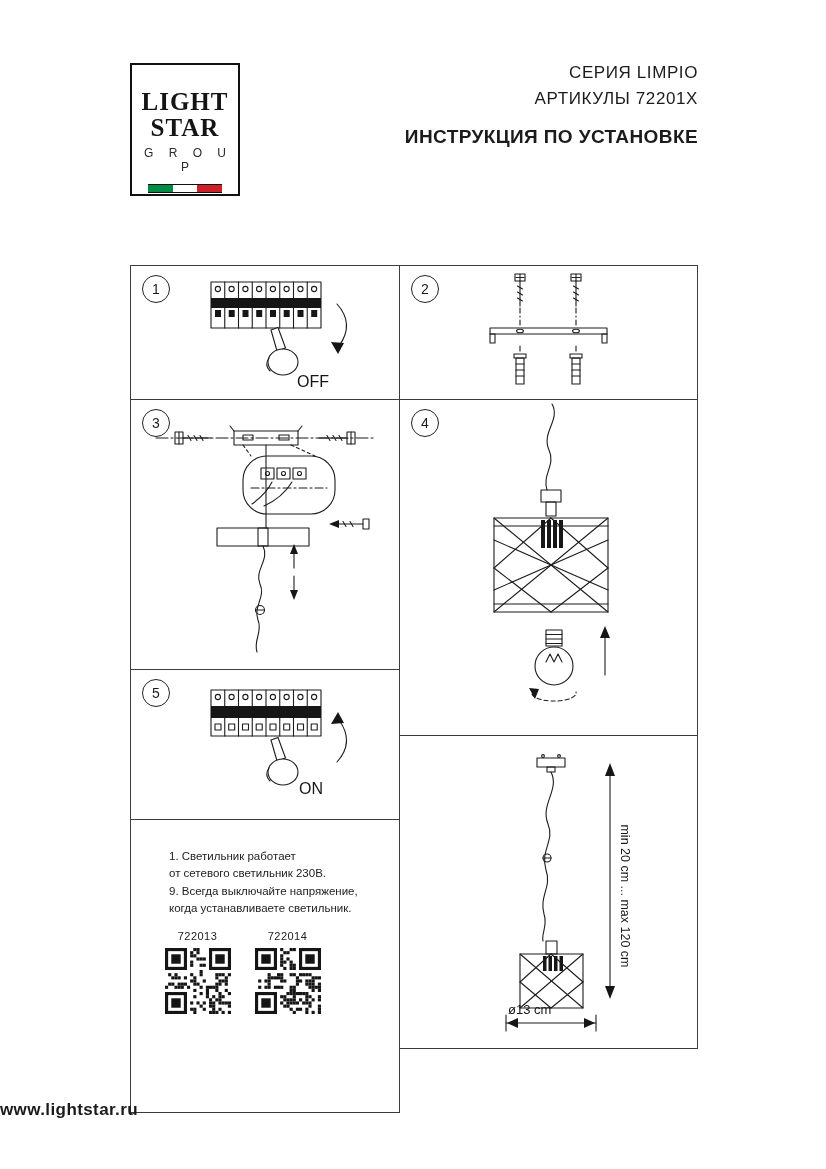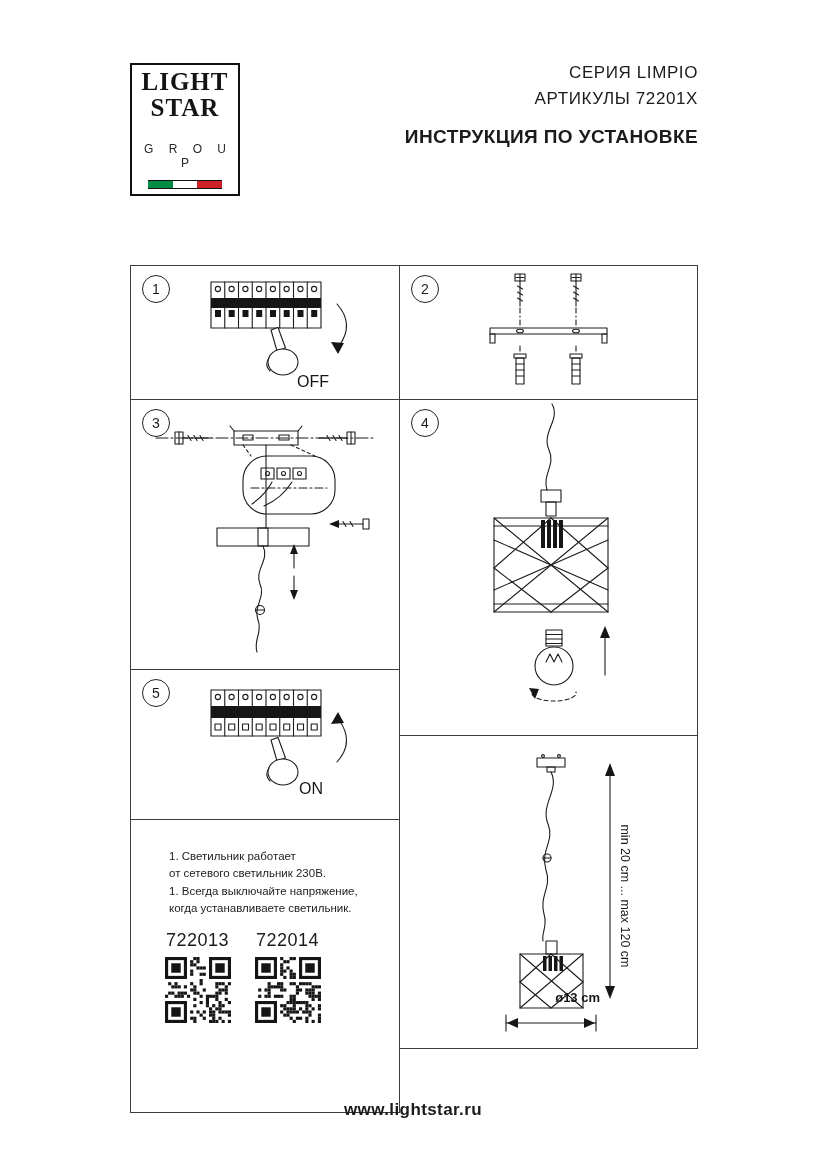--- a/index.html
+++ b/index.html
@@ -2,23 +2,23 @@
 <html><head>
 <meta charset="utf-8">
 <style>
   *{margin:0;padding:0;box-sizing:border-box}
   html,body{background:#ffffff}
   body{font-family:"Liberation Sans",sans-serif;color:#1b1b1b}
   .page{position:relative;width:826px;height:1169px;background:#fff;overflow:hidden}
   .abs{position:absolute}
 
   
-  .logo-box{left:130px;top:63px;width:110px;height:133px;border:2px solid #111;text-align:center;padding-top:4px}
+  .logo-box{left:130px;top:63px;width:110px;height:133px;border:2px solid #111;text-align:center;padding-top:24px}
   .logo-word{font-family:"Liberation Serif",serif;font-weight:700;font-size:25px;letter-spacing:1px;line-height:1.05;color:#141414}
-  .logo-group{margin-top:20px;font-size:12px;letter-spacing:6px;color:#2a2a2a;padding-left:6px}
+  .logo-group{margin-top:4px;font-size:12px;letter-spacing:6px;color:#2a2a2a;padding-left:6px}
   .logo-flag{margin:10px auto 0;width:74px;height:9px;display:flex;border-top:1px solid #111;border-bottom:1px solid #111}
   .logo-flag span{flex:1;height:100%}
 
   
   .hdr{left:300px;top:60px;width:398px;text-align:right}
   .hdr-series{font-size:17px;font-weight:400;letter-spacing:.6px;line-height:1.5}
   .hdr-title{margin-top:13px;font-size:19px;font-weight:700;letter-spacing:.4px;line-height:1.38}
 
   
   .panel{position:absolute;border:1px solid #3d3d3d;background:#fff}
@@ -27,30 +27,30 @@
          display:flex;align-items:center;justify-content:center;font-size:14px;color:#1b1b1b;background:#fff;z-index:2}
 
   .draw{stroke:#1c1c1c;fill:none;stroke-width:1.1;stroke-linecap:round;stroke-linejoin:round}
   .fill{fill:#161616;stroke:none}
   .white{fill:#fff;stroke:#1c1c1c;stroke-width:1.1}
   svg text{font-family:"Liberation Sans",sans-serif;fill:#161616}
 
   
   .notes-text{position:absolute;left:38px;top:28px;font-size:11.5px;line-height:1.5;color:#222}
   .qr-col{position:absolute;top:110px;width:67px;text-align:center}
-  .qr-label{font-size:18px;letter-spacing:.5px;color:#1b1b1b;margin-bottom:6px}
+  .qr-label{font-size:11px;letter-spacing:.5px;color:#1b1b1b;margin-bottom:6px}
   .qr{width:66px;height:66px;margin:0 auto}
   .qr svg{width:66px;height:66px;display:block}
 
   
   .dim-v{position:absolute;left:232px;top:56px;width:208px;transform:rotate(90deg);transform-origin:0 0;
          font-size:12.5px;text-align:center;color:#161616;white-space:nowrap}
-  .dim-h{position:absolute;left:108px;top:254px;width:92px;text-align:right;font-size:13px;font-weight:700;color:#161616}
-
-  .footer{left:0;top:1100px;width:826px;text-align:center;font-size:17px;font-weight:700;letter-spacing:.4px}
+  .dim-h{position:absolute;left:108px;top:266px;width:92px;text-align:left;font-size:13px;font-weight:400;color:#161616}
+
+  .footer{left:0;top:1100px;width:826px;text-align:left;font-size:17px;font-weight:700;letter-spacing:.4px}
 </style>
 </head>
 <body>
 
 <div class="page">
 
   <div class="abs logo-box">
     <div class="logo-word">LIGHT</div>
     <div class="logo-word">STAR</div>
     <div class="logo-group">G R O U P</div>
@@ -319,21 +319,21 @@
         <polygon class="fill" points="200,54 207,42 213,53"></polygon>
       </g>
       <text x="168" y="124" font-size="16">ON</text>
     </svg>
   </div>
 
   <div class="panel" style="left:130px;top:819px;width:270px;height:294px">
     <div class="notes-text">
       <div>1. Светильник работает</div>
       <div>от сетевого светильник 230В.</div>
-      <div>1. Всегда выключайте напряжение,</div>
+      <div>9. Всегда выключайте напряжение,</div>
       <div>когда устанавливаете светильник.</div>
     </div>
     <div class="qr-col" style="left:33px">
       <div class="qr-label">722013</div>
       <div class="qr">
           <svg viewBox="0 0 63 63" fill="#151515" xmlns="http://www.w3.org/2000/svg">
             <rect x="27" y="0" width="3" height="3"></rect>
             <rect x="30" y="0" width="3" height="3"></rect>
             <rect x="24" y="3" width="3" height="3"></rect>
             <rect x="30" y="3" width="3" height="3"></rect>

